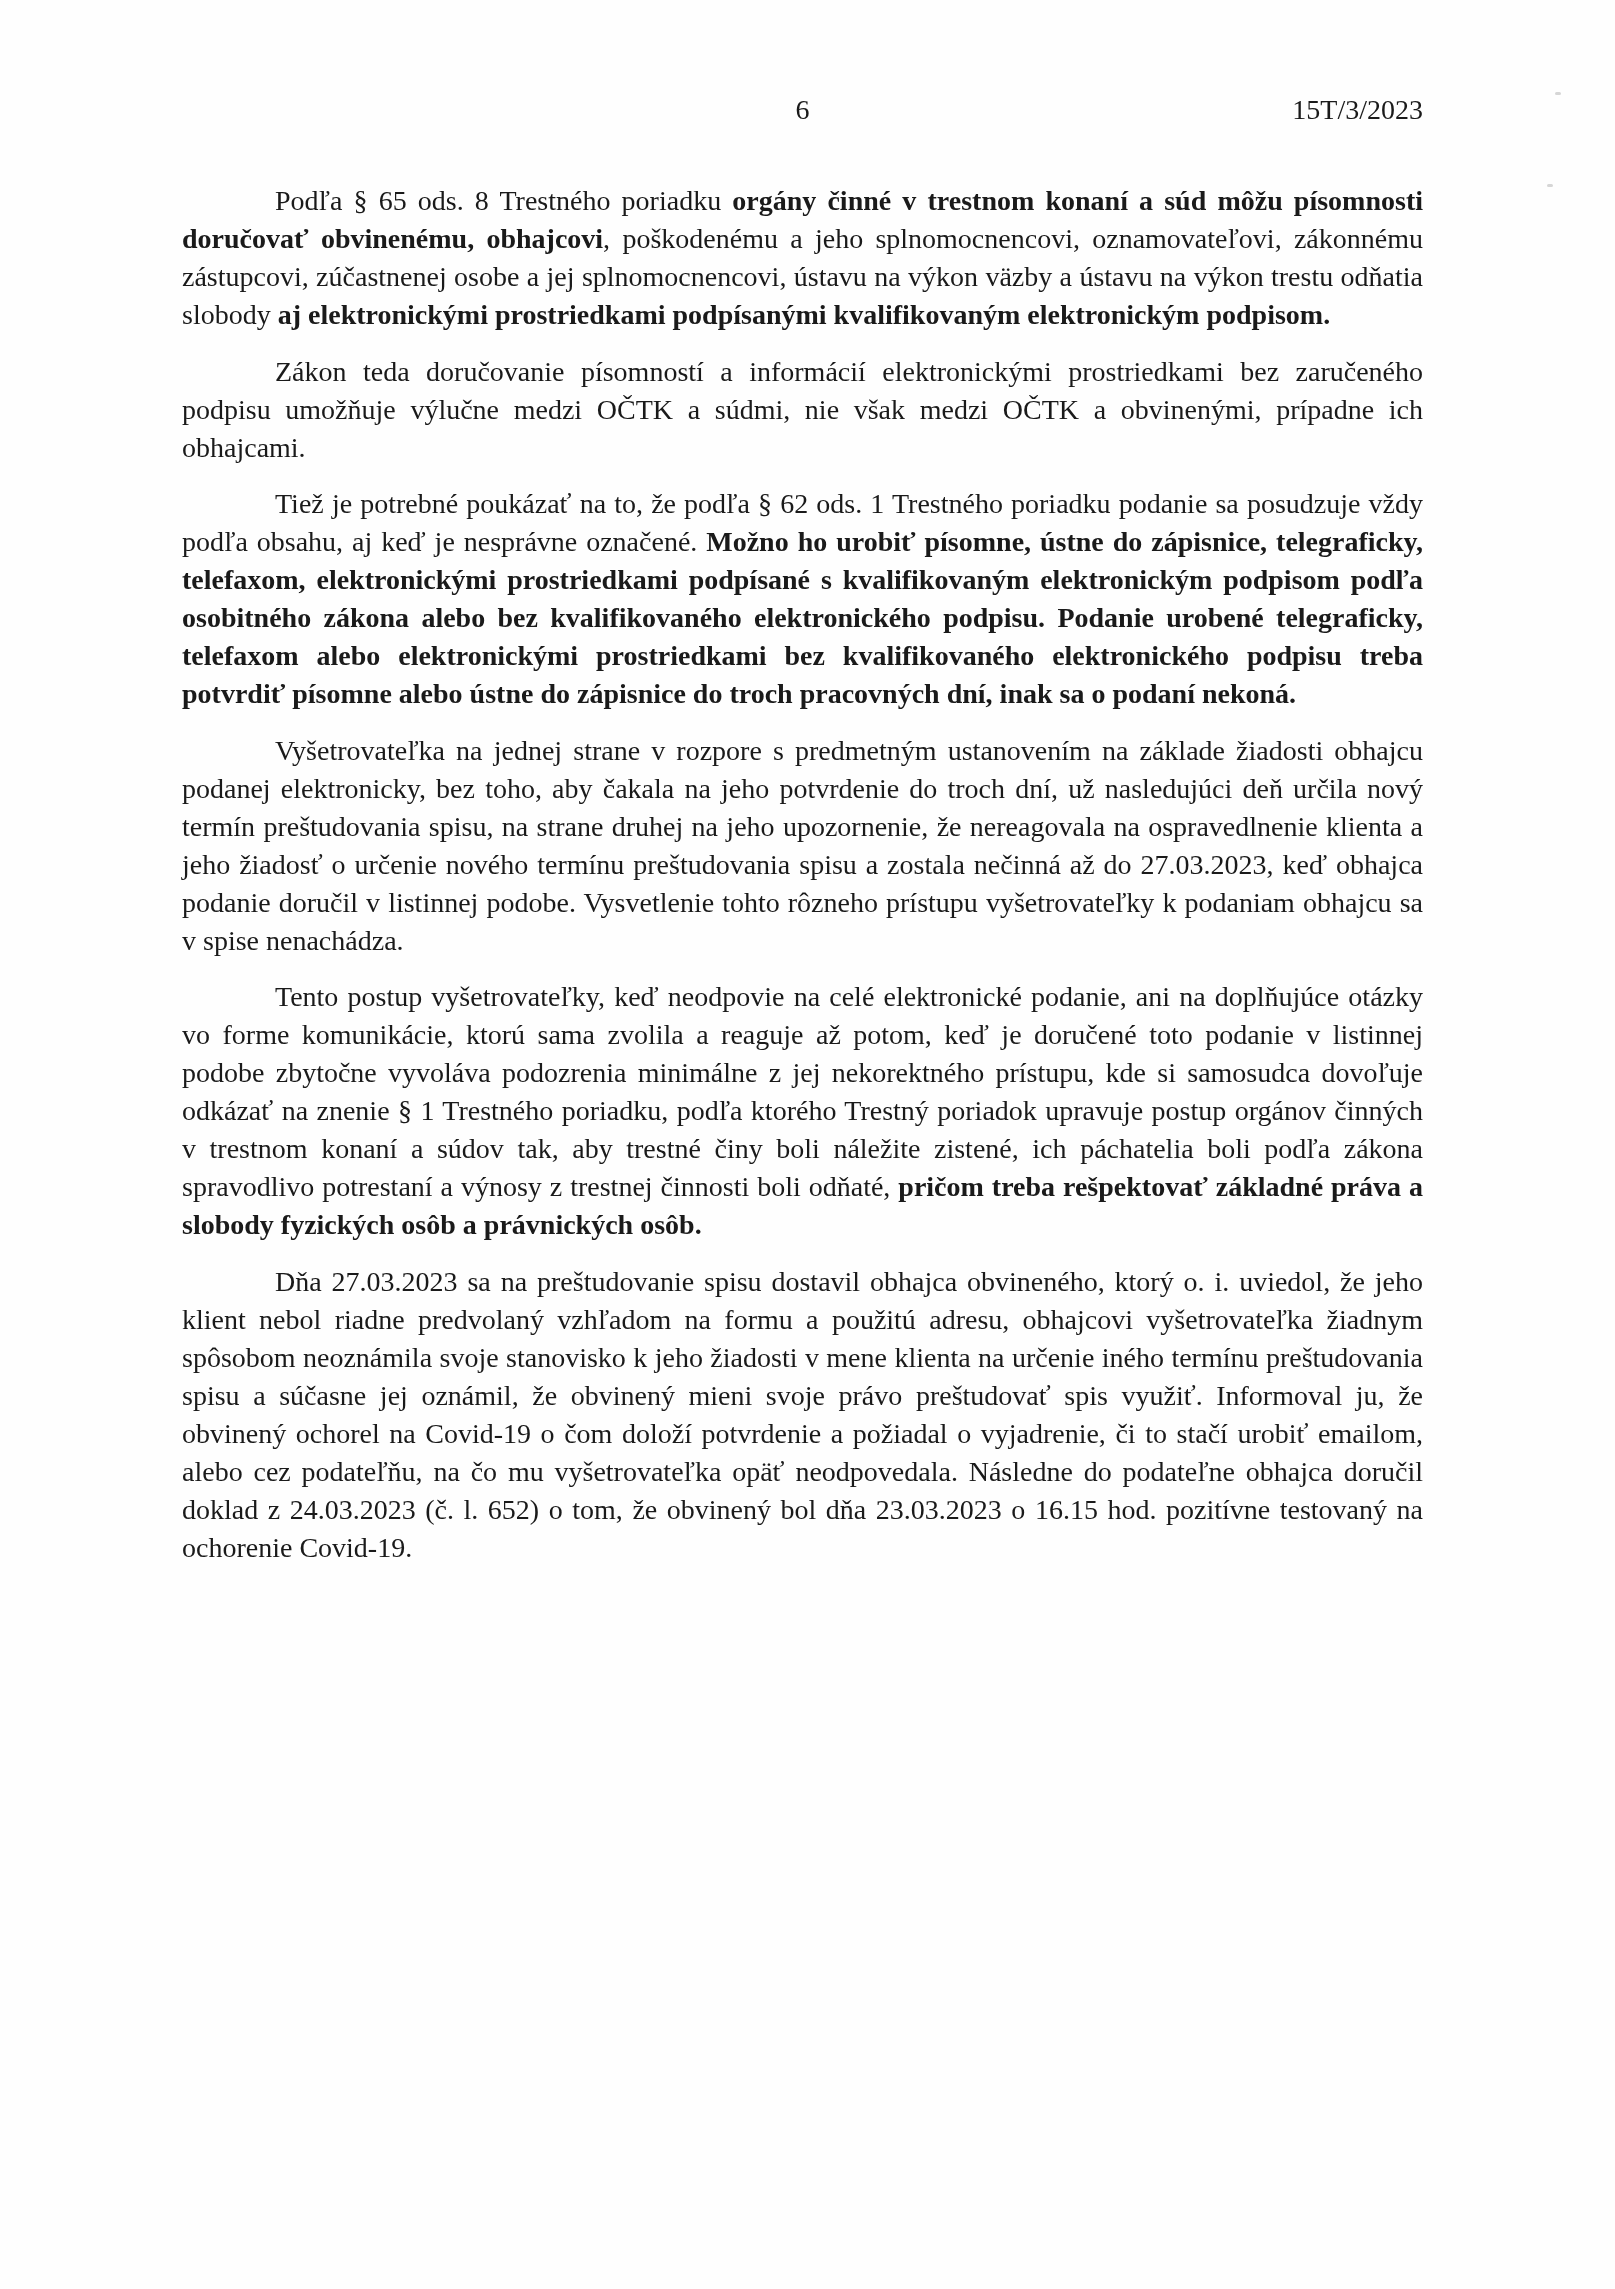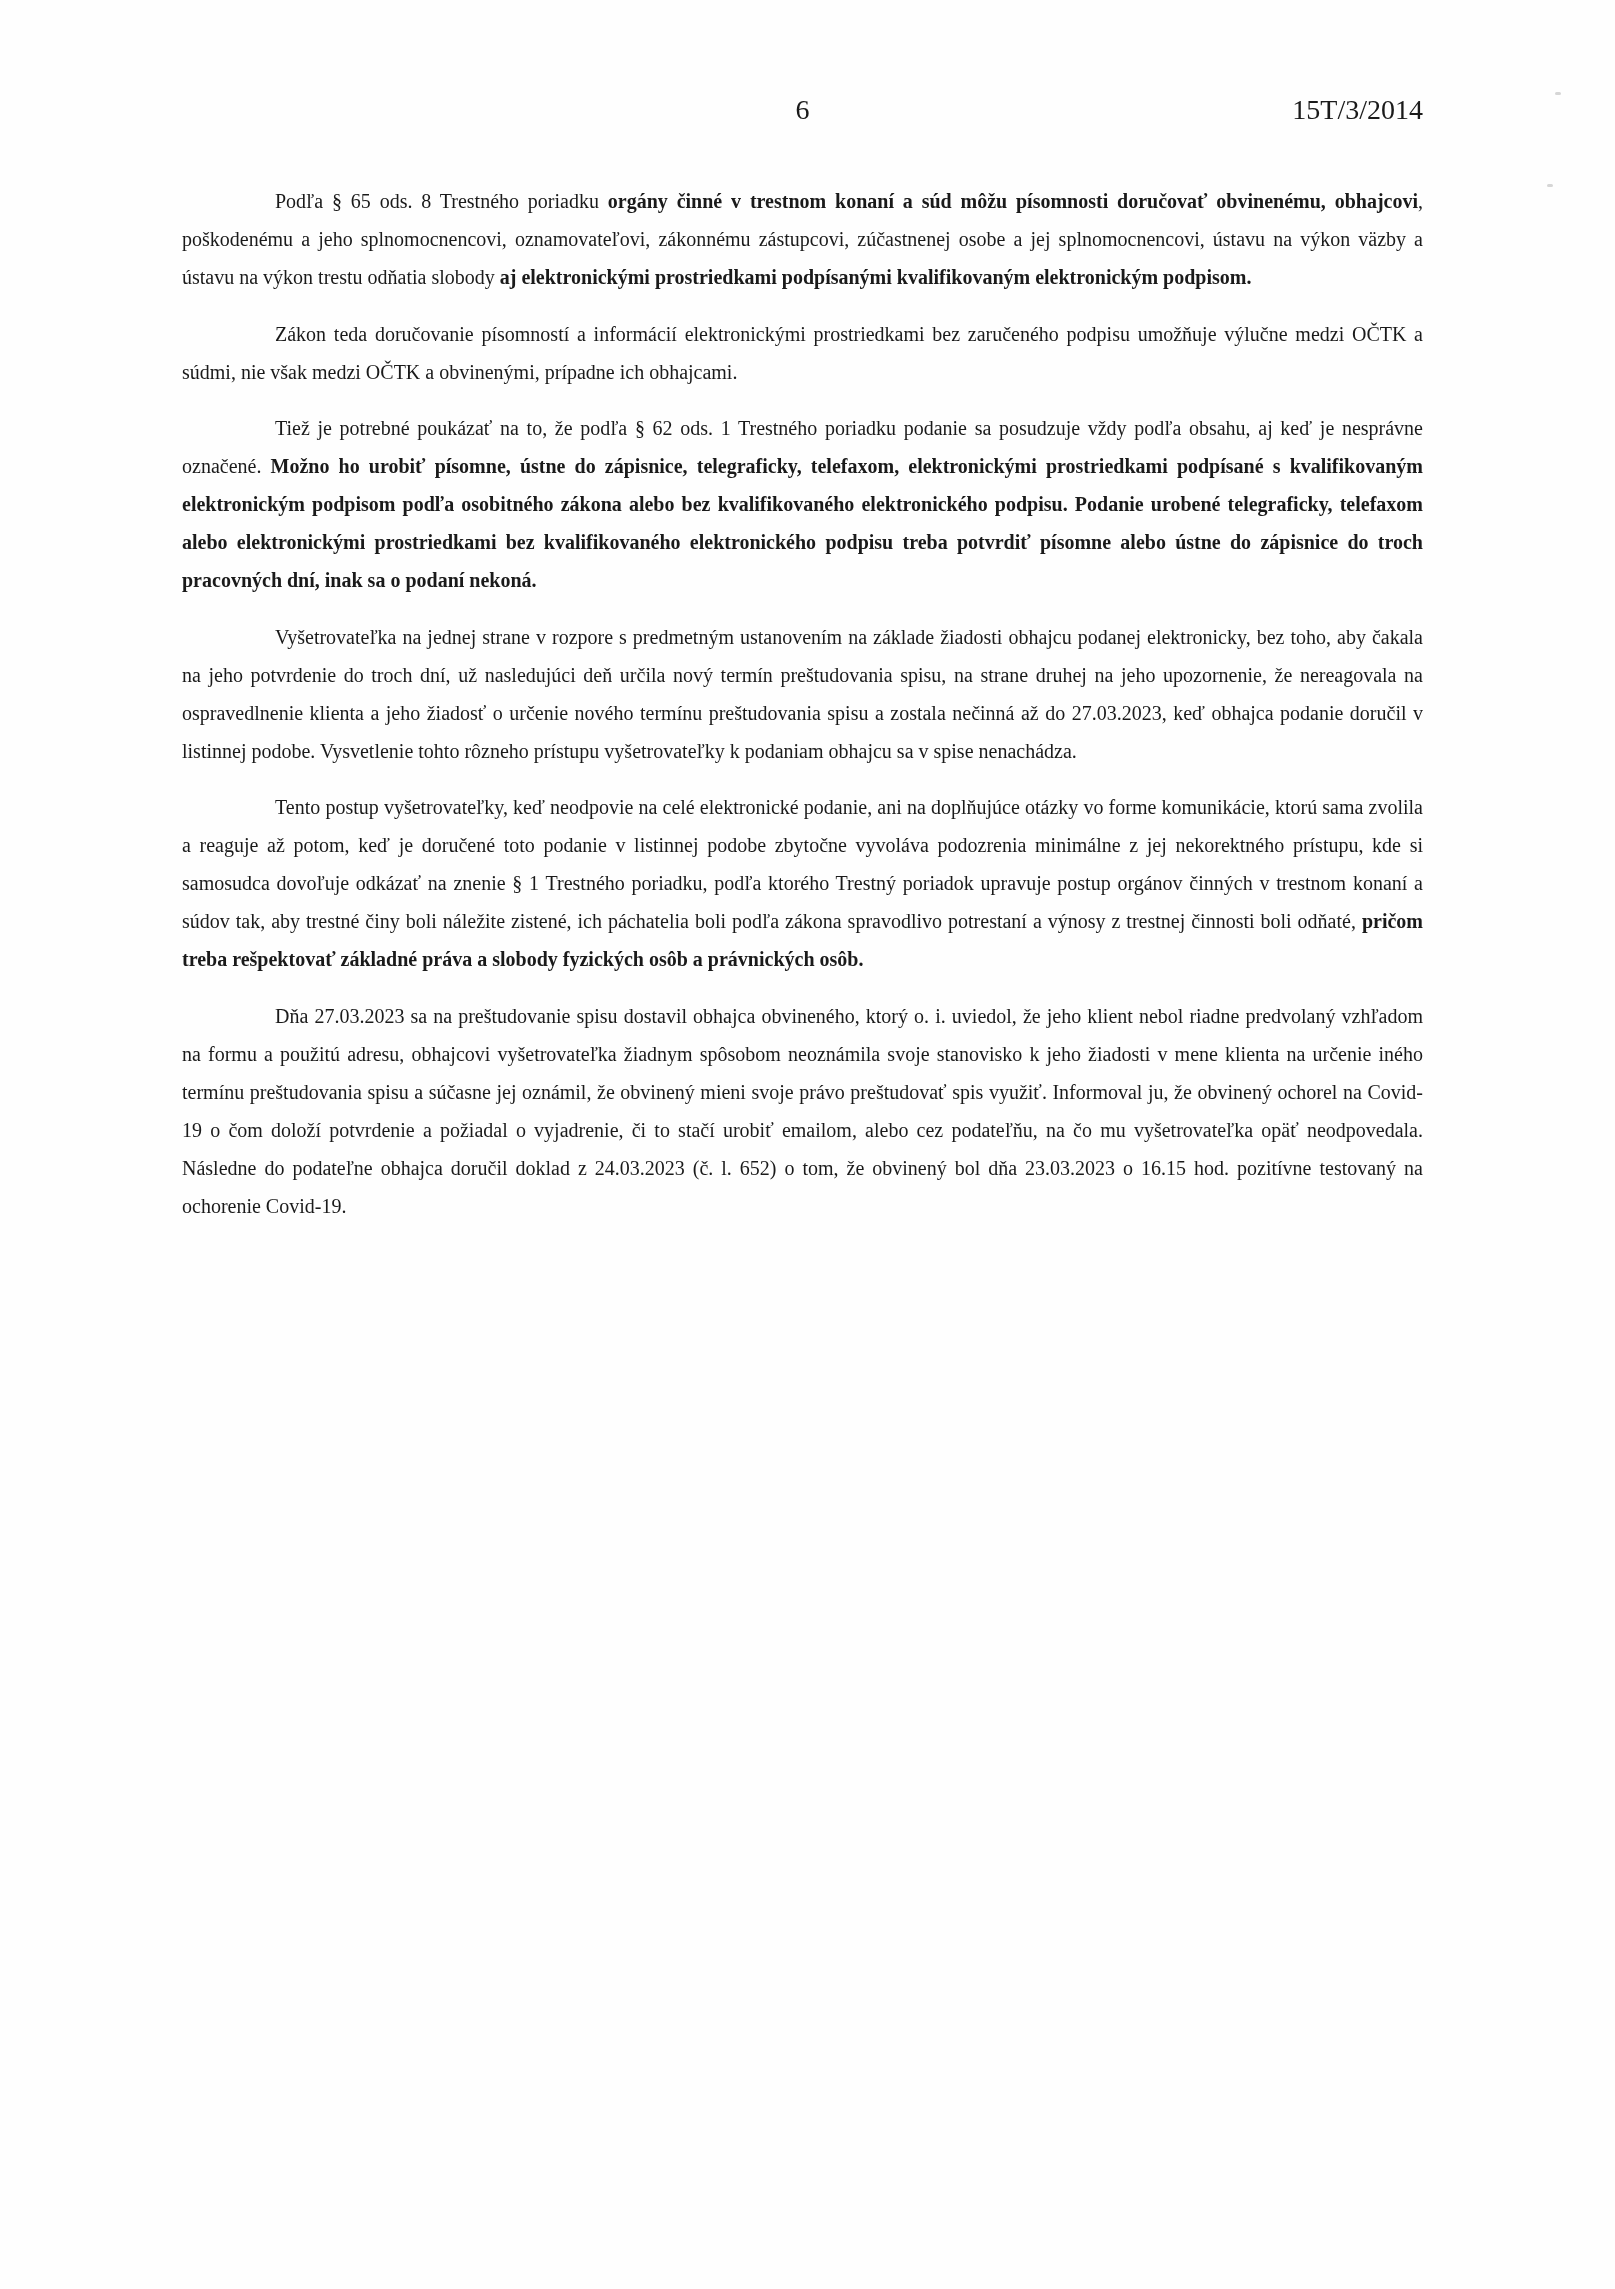--- a/index.html
+++ b/index.html
@@ -42,21 +42,21 @@
     .case-number {
       position: absolute;
       right: 0;
       top: 0;
     }
     .body {
       position: absolute;
       top: 182px;
       left: 182px;
       width: 1241px;
-      font-size: 20px;
+      font-size: 28px;
       line-height: 38px;
     }
     .para {
       margin: 0 0 18.6px 0;
       text-indent: 93px;
       text-align: justify;
       hyphens: none;
     }
     .para b {
       font-weight: bold;
@@ -72,21 +72,21 @@
 </head>
 <body>
 
 <div class="page">
 
   <div class="scan-mark" style="left:1555px; top:92px;"></div>
   <div class="scan-mark" style="left:1547px; top:184px;"></div>
 
   <div class="header">
     <span class="page-number">6</span>
-    <span class="case-number">15T/3/2014</span>
+    <span class="case-number">15T/3/2023</span>
   </div>
 
   <div class="body">
 
     <p class="para">
       <span>Podľa § 65 ods. 8 Trestného poriadku </span><b>orgány činné v trestnom konaní a súd môžu písomnosti doručovať obvinenému, obhajcovi</b><span>, poškodenému a jeho splnomocnencovi, oznamovateľovi, zákonnému zástupcovi, zúčastnenej osobe a jej splnomocnencovi, ústavu na výkon väzby a ústavu na výkon trestu odňatia slobody </span><b>aj elektronickými prostriedkami podpísanými kvalifikovaným elektronickým podpisom.</b>
     </p>
 
 
     <p class="para">

